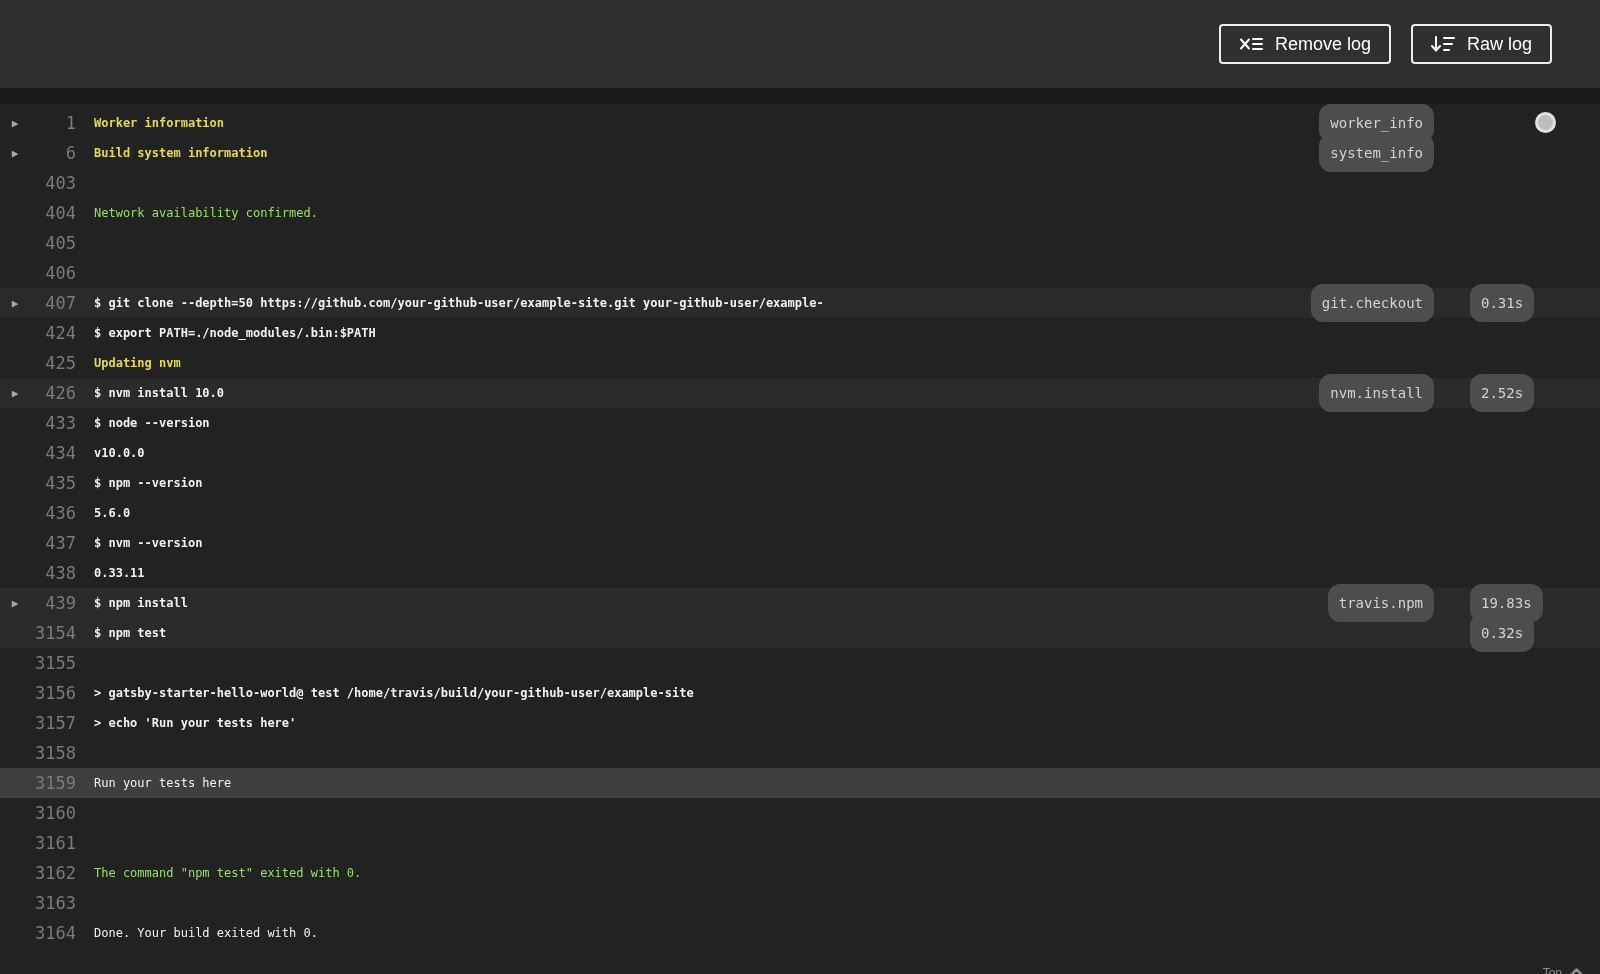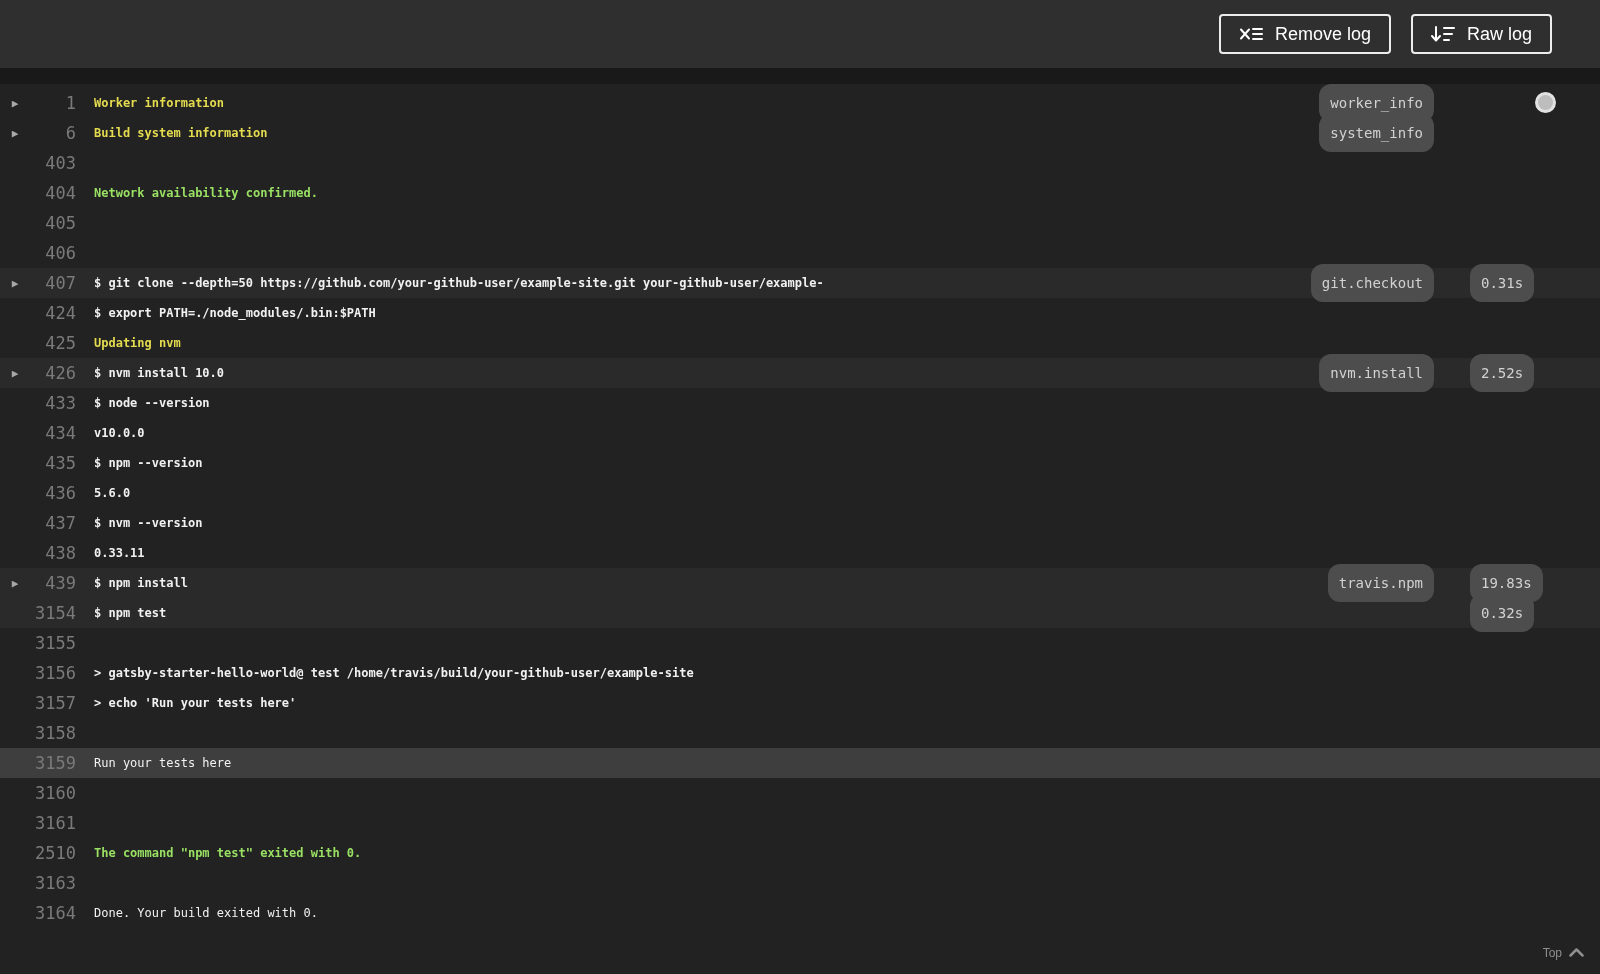--- a/index.html
+++ b/index.html
@@ -1,21 +1,21 @@
 <!DOCTYPE html>
 <html style="--yellow: #e4db4f; --green: #99e063; --log-bg: #222222; --header-bg: #2f2f2f; --highlight-subtle: #2a2a2a; --highlight-strong: #3e3e3e;"><head>
 <meta charset="utf-8">
 <style>
   * { margin: 0; padding: 0; box-sizing: border-box; }
   html, body { width: 1600px; height: 974px; overflow: hidden; }
   body { background: #191919; font-family: "DejaVu Sans Mono", monospace; }
 
   
   .header {
-    height: 68px;
+    height: 88px;
     background: var(--header-bg, #2f2f2f);
     display: flex;
     justify-content: flex-end;
     align-items: center;
     gap: 20px;
     padding-right: 48px;
   }
   .hbtn {
     display: flex;
     align-items: center;
@@ -70,21 +70,21 @@
   }
   .txt {
     flex: 1;
     color: #f1f1f1;
     font-size: 12px;
     white-space: pre;
     overflow: hidden;
   }
   .txt.bold { font-weight: bold; }
   .txt.yellow { color: var(--yellow, #e4db4f); font-weight: bold; }
-  .txt.green { color: var(--green, #99e063); font-weight: bold; }
+  .txt.green { color: var(--green, #99e063); font-weight: normal; }
 
   .pill {
     background: #4d4d4d;
     color: #d2d2d2;
     font-size: 14px;
     border-radius: 12px;
     padding: 12px 11px;
     line-height: 1;
     white-space: nowrap;
     flex: none;
@@ -317,21 +317,21 @@
         <span class="durslot"></span>
       </div>
       <div class="row">
         <span class="fold"></span>
         <a class="num">3161</a>
         <span class="txt"></span>
         <span class="durslot"></span>
       </div>
       <div class="row">
         <span class="fold"></span>
-        <a class="num">2510</a>
+        <a class="num">3162</a>
         <span class="txt green bold">The command "npm test" exited with 0.</span>
         <span class="durslot"></span>
       </div>
       <div class="row">
         <span class="fold"></span>
         <a class="num">3163</a>
         <span class="txt"></span>
         <span class="durslot"></span>
       </div>
       <div class="row">

